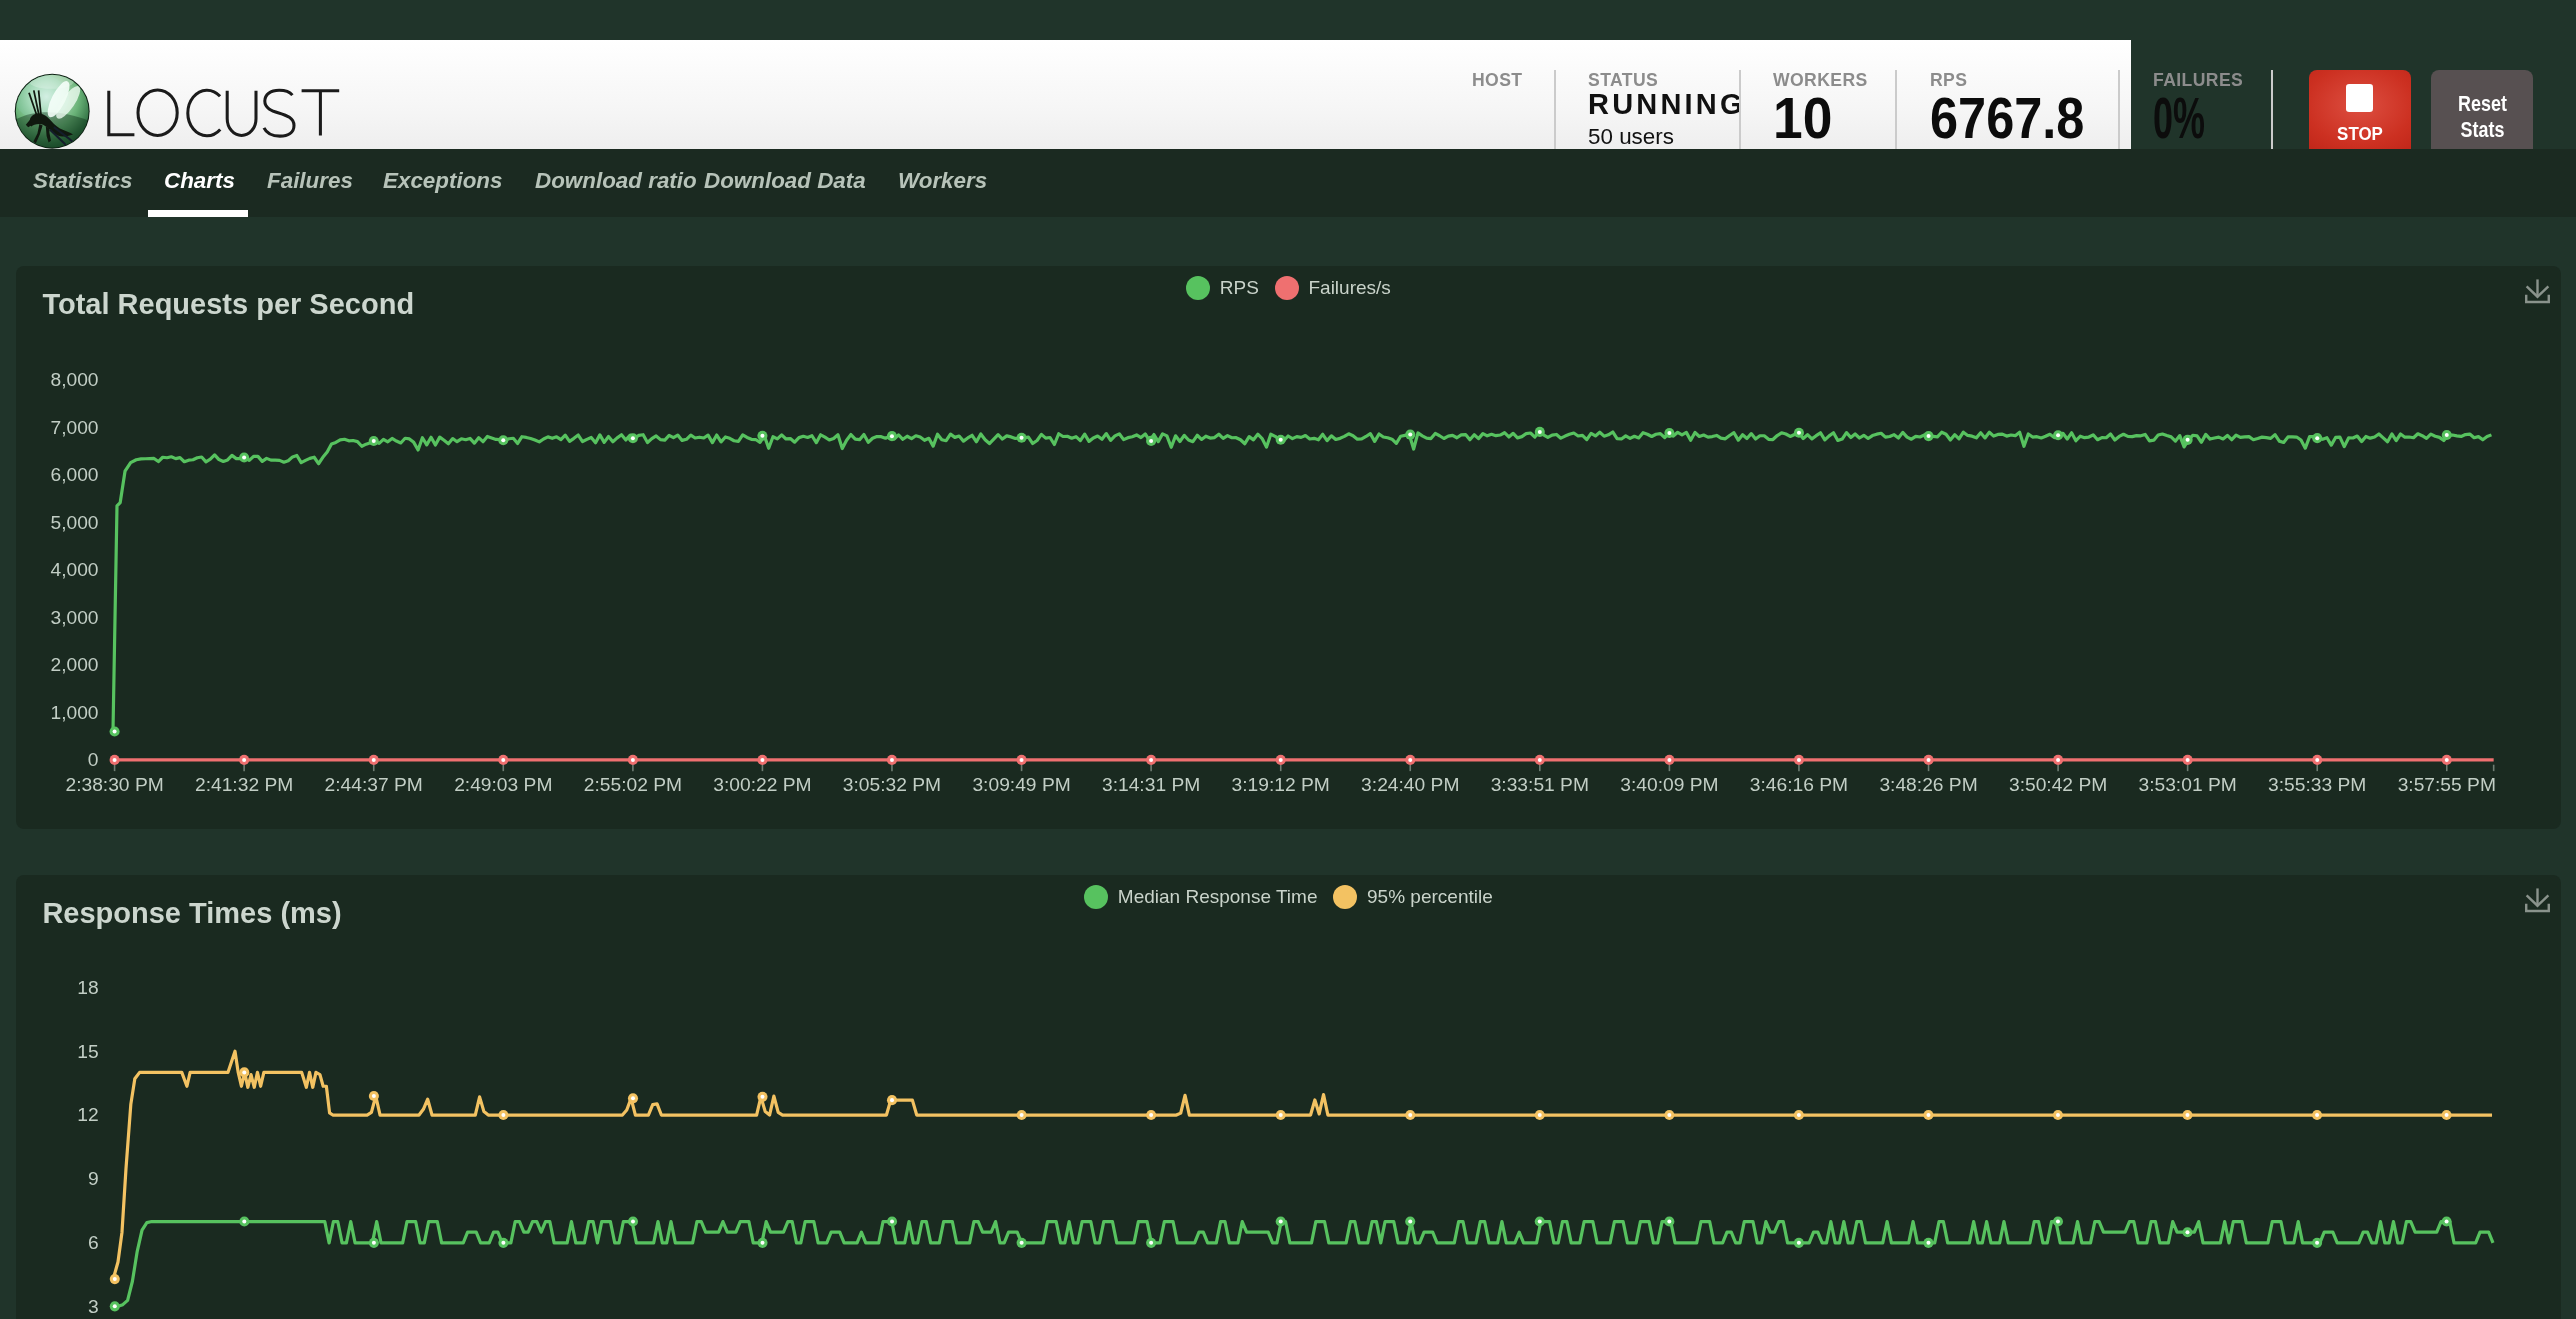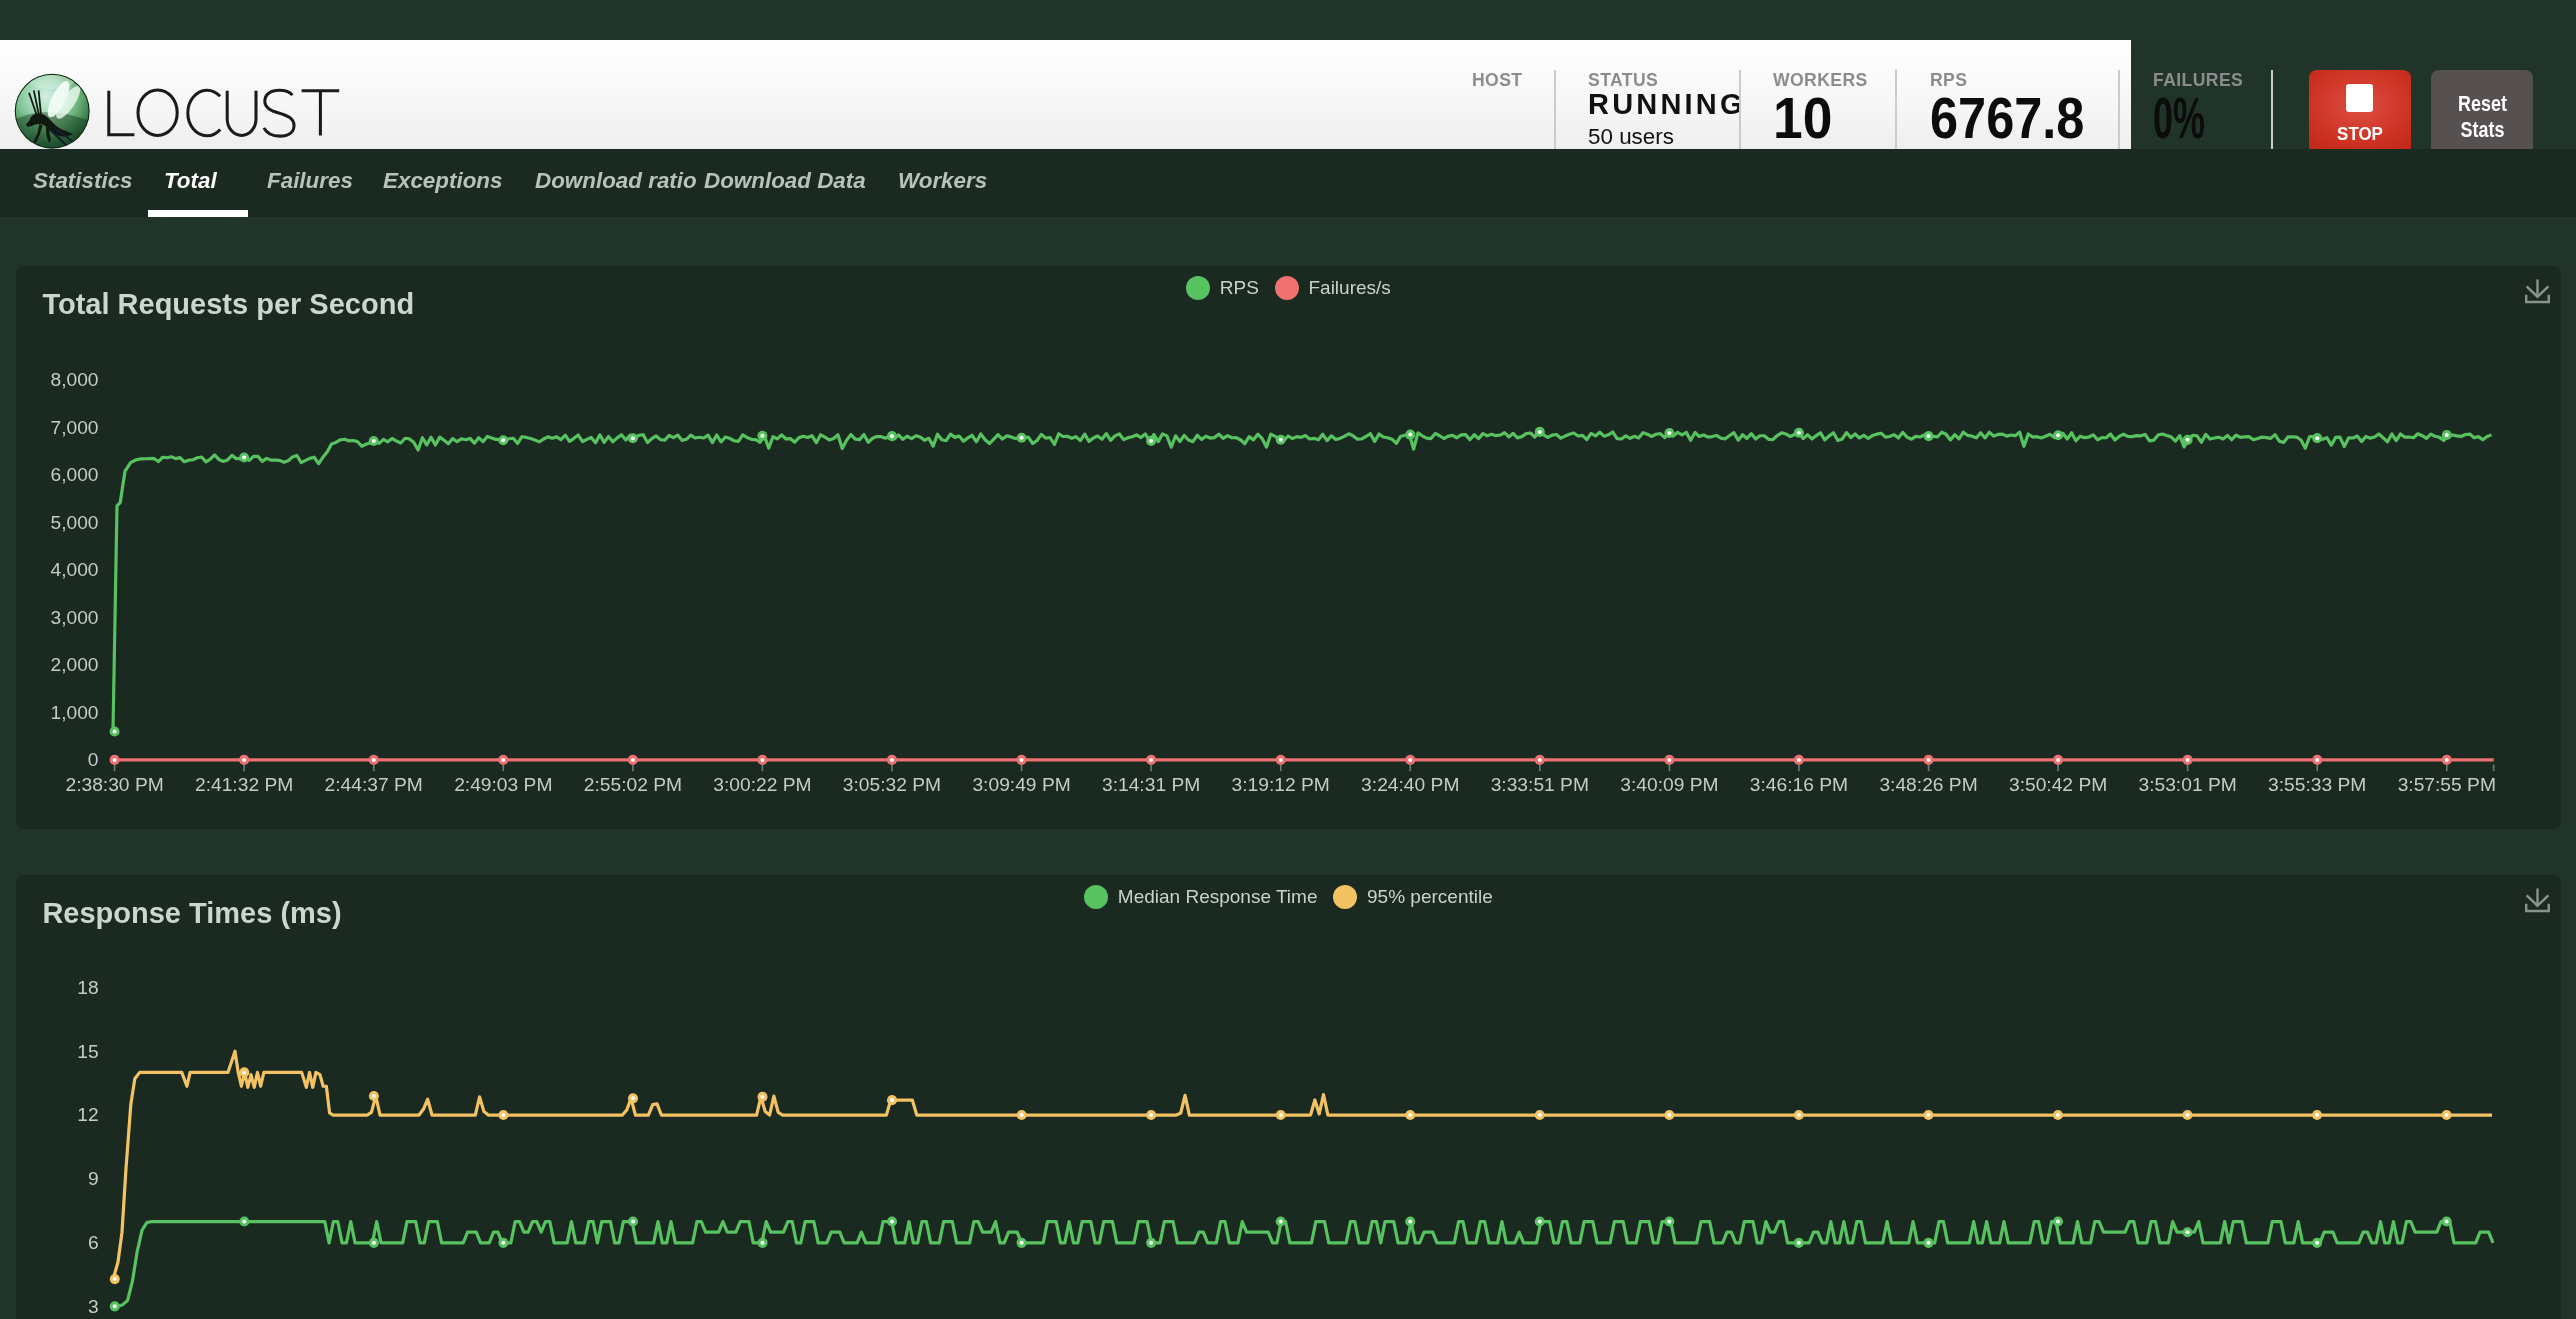--- a/index.html
+++ b/index.html
@@ -114,21 +114,21 @@
     <div class="vd" style="left:2118px"></div>
     <div class="vd" style="left:2271px"></div>
 <div class="btn stop">
       <div class="stopsq"></div>
       <div class="stoptxt">STOP</div>
     </div>
 <div class="btn reset"><span>Reset<br>Stats</span></div>
 </div>
 <div class="nav">
     <div class="tab" style="left:33px">Statistics</div>
-    <div class="tab on" style="left:164px">Total</div>
+    <div class="tab on" style="left:164px">Charts</div>
     <div class="tab" style="left:267px">Failures</div>
     <div class="tab" style="left:383px">Exceptions</div>
     <div class="tab" style="left:535px">Download ratio</div>
     <div class="tab" style="left:704px">Download Data</div>
     <div class="tab" style="left:898px">Workers</div>
     <div class="underline"></div>
   </div>
 <div class="panel p1">
   <div class="ctitle">Total Requests per Second</div>
   <div class="legend"><span class="it"><span class="dot" style="background:#57c25f"></span>RPS</span><span class="it"><span class="dot" style="background:#ef7070"></span>Failures/s</span></div>

